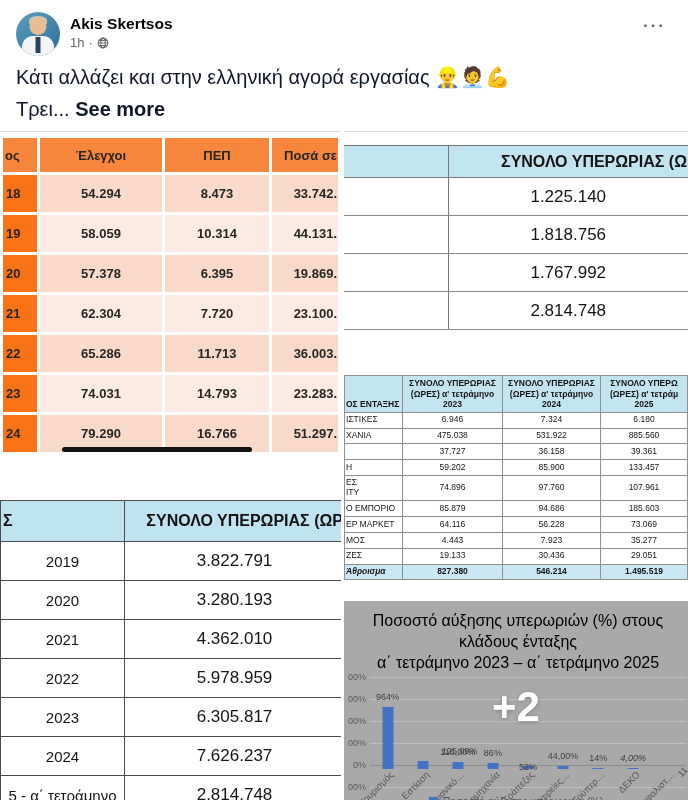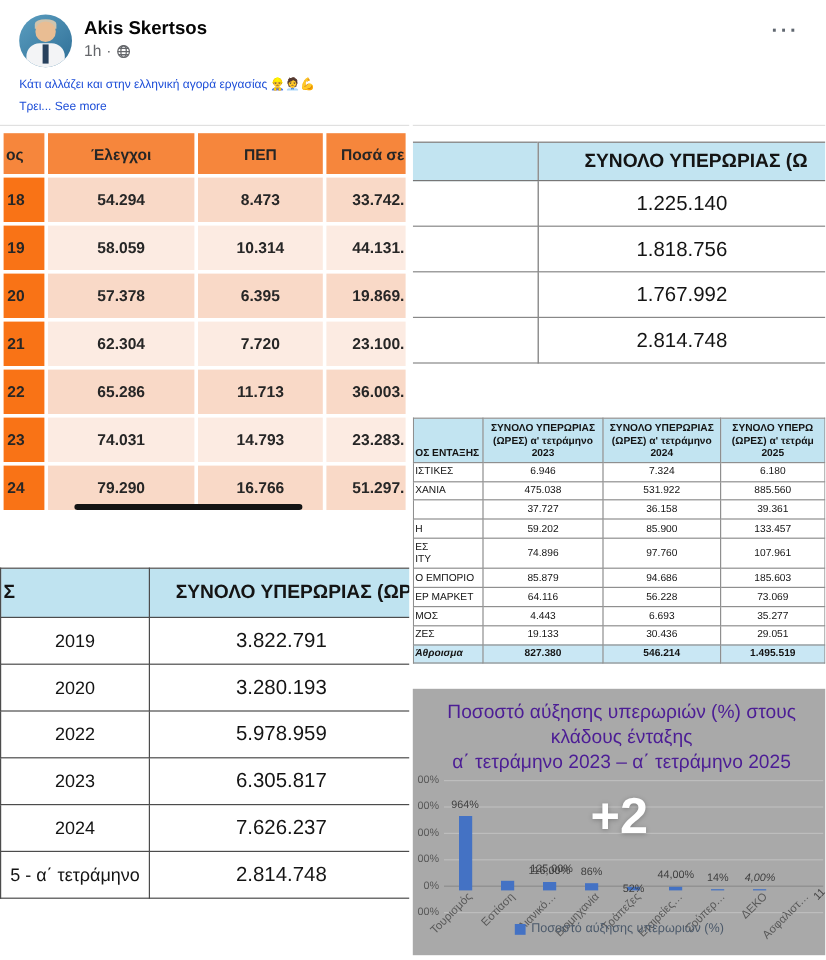--- a/index.html
+++ b/index.html
@@ -14,23 +14,23 @@
   .av-hair{position:absolute;left:50%;top:4px;transform:translateX(-50%);width:18px;height:8px;border-radius:50% 50% 0 0;background:#cfc4ae;}
   .av-body{position:absolute;left:50%;top:24px;transform:translateX(-50%);width:32px;height:22px;border-radius:11px 11px 0 0;background:#f3f4f6;}
   .av-tie{position:absolute;left:50%;top:25px;transform:translateX(-50%);width:5px;height:16px;background:#28415d;}
   .hmeta{margin-left:10px;padding-top:2px;}
   .author{font-size:15.5px;font-weight:bold;color:#050505;line-height:1.25;cursor:pointer;}
   .meta{font-size:13px;color:#65676b;display:flex;align-items:center;gap:4px;margin-top:2px;}
   .globe{width:12px;height:12px;display:inline-block;}
   .more{margin-left:auto;color:#606770;font-size:17px;font-weight:bold;letter-spacing:2px;padding:4px 6px;cursor:pointer;}
 
   
-  .ptext{padding:8px 16px 0 16px;font-size:10px;color:#1d4ed8;line-height:1.35;}
+  .ptext{padding:8px 16px 0 16px;font-size:20px;color:#0f172a;line-height:1.35;}
   .ptext .line2{margin-top:5px;}
-  .seemore{font-weight:normal;cursor:pointer;}
+  .seemore{font-weight:bold;cursor:pointer;}
 
   
   .collage{margin-top:8px;display:flex;gap:3px;height:692px;}
   .colL{width:341px;display:flex;flex-direction:column;gap:4px;}
   .colR{width:344px;display:flex;flex-direction:column;gap:4px;}
   .tile{background:#fff;position:relative;overflow:hidden;cursor:pointer;}
   .tileA{height:352px;border-top:1px solid #e0e0e0;}
   .tileB{flex:1;}
   .tileC{height:236px;border-top:1px solid #e0e0e0;}
   .tileD{height:225px;}
@@ -59,38 +59,38 @@
   .tileB th{background:#bfe3f0;height:38px;font-size:16px;font-weight:bold;}
   .tileB th:first-child{text-align:left;padding-left:2px;}
   .tileB th:last-child{text-align:right;white-space:nowrap;overflow:hidden;padding-right:1px;}
   .tileB td{height:36px;text-align:center;}
   .tileB td:first-child{font-size:15px;}
 
   
   .tileC table{width:344px;margin-top:13px;table-layout:fixed;font-size:17px;color:#141414;border-top:1px solid #777;}
   .tileC col.c0{width:104px;}
   .tileC th{background:#c2e4f1;height:29px;font-size:16px;font-weight:bold;border-bottom:1px solid #777;}
-  .tileC th:last-child{text-align:right;white-space:nowrap;overflow:hidden;padding-right:15px;}
+  .tileC th:last-child{text-align:right;white-space:nowrap;overflow:hidden;padding-right:1px;}
   .tileC td{height:35px;text-align:center;border-bottom:1px solid #888;}
   .tileC th:first-child,.tileC td:first-child{border-right:1px solid #777;}
 
   
   .tileD table{width:344px;margin-top:3px;table-layout:fixed;font-size:8.5px;color:#141414;}
   .tileD col.c0{width:58px;}.tileD col.c1{width:100px;}.tileD col.c2{width:98px;}
   .tileD th{background:#c2e4f1;font-weight:bold;vertical-align:bottom;text-align:center;
             border:1px solid #8f8f8f;white-space:pre-line;line-height:1.25;padding:2px 1px;}
   .tileD th:first-child{text-align:left;padding-left:1px;}
   .tileD td{border:1px solid #8f8f8f;text-align:center;padding:2.5px 1px;white-space:pre-line;line-height:1.15;}
   .tileD td:first-child{text-align:left;padding-left:1px;}
   .tileD tbody tr:last-child td{background:#c9e7f4;font-weight:bold;}
   .tileD tbody tr:last-child td:first-child{font-style:italic;}
 
   
   .ch-title{position:absolute;left:6px;right:2px;top:9px;text-align:center;white-space:pre-line;
-            font-size:16px;color:#4c1d95;line-height:1.32;}
+            font-size:16px;color:#000000;line-height:1.32;}
   .ch-yaxis{position:absolute;left:0;top:72px;width:24px;height:120px;}
   .ytick{position:absolute;right:2px;transform:translateY(-55%);font-size:9px;color:#595959;}
   .ch-plot{position:absolute;left:26px;right:2px;top:72px;height:120px;}
   .gridline{position:absolute;left:0;right:0;height:1px;background:#bdbdbd;}
   .gridline.base{background:#8d8d8d;}
   .slot{position:absolute;top:0;bottom:0;}
   .bar{position:absolute;bottom:24px;left:50%;transform:translateX(-50%);width:11px;background:#4472c4;}
   .dlabel{position:absolute;left:50%;transform:translateX(-50%);font-size:9px;color:#3f3f3f;white-space:nowrap;}
   .clabel{position:absolute;top:96px;right:48%;transform:rotate(-45deg);transform-origin:100% 0;
           font-size:9.5px;color:#595959;white-space:nowrap;}
@@ -218,20 +218,24 @@
             <tbody>
               <tr>
                 <td>2019</td>
                 <td>3.822.791</td>
               </tr>
               <tr>
                 <td>2020</td>
                 <td>3.280.193</td>
               </tr>
               <tr>
+                <td>2021</td>
+                <td>4.362.010</td>
+              </tr>
+              <tr>
                 <td>2022</td>
                 <td>5.978.959</td>
               </tr>
               <tr>
                 <td>2023</td>
                 <td>6.305.817</td>
               </tr>
               <tr>
                 <td>2024</td>
                 <td>7.626.237</td>
@@ -340,21 +344,21 @@
               </tr>
               <tr>
                 <td>ΕΡ ΜΑΡΚΕΤ</td>
                 <td>64.116</td>
                 <td>56.228</td>
                 <td>73.069</td>
               </tr>
               <tr>
                 <td>ΜΟΣ</td>
                 <td>4.443</td>
-                <td>6.693</td>
+                <td>7.923</td>
                 <td>35.277</td>
               </tr>
               <tr>
                 <td>ΖΕΣ</td>
                 <td>19.133</td>
                 <td>30.436</td>
                 <td>29.051</td>
               </tr>
               <tr>
                 <td>Άθροισμα</td>

